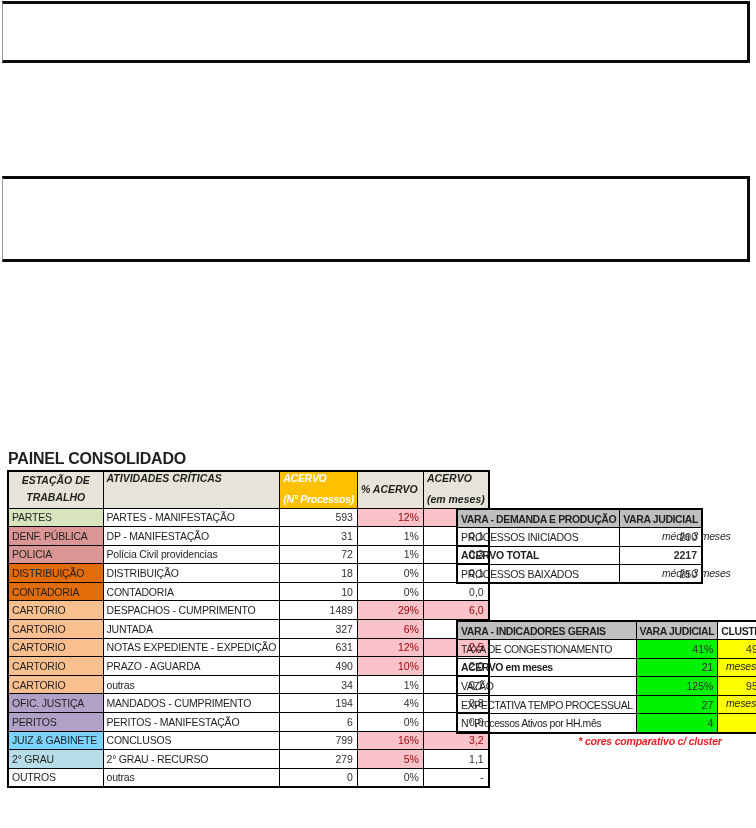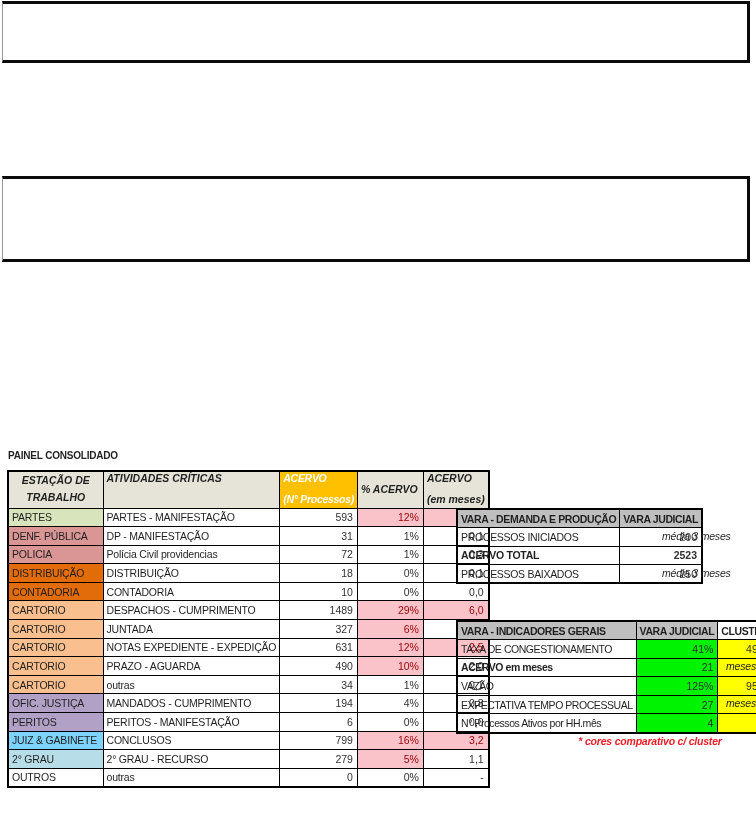--- a/index.html
+++ b/index.html
@@ -1,21 +1,21 @@
 <!DOCTYPE html>
 <html style="--main_header_bg: #e6e4d8; --gold: #ffc000; --hl_bg: #f9c3c9; --hl_text: #9c0006; --gray_header: #bfbfbf; --green: #00f300; --yellow: #ffff00; --note_red: #ee1c25;"><head>
 <meta charset="utf-8">
 <style>
   * { margin:0; padding:0; box-sizing:border-box; }
   html,body { width:756px; height:828px; background:#fff;
     font-family:"Liberation Sans", sans-serif; color:#1f1f1f; position:relative; }
   .frame { position:absolute; background:#fff; border:3px solid #0a0a0a; border-left:1px solid #9a9a9a; }
   #frame-top { left:2px; top:1px; width:748px; height:62px; }
   #frame-mid { left:2px; top:176px; width:748px; height:86px; }
-  #painel-label { position:absolute; left:8px; top:450px; font-size:10px; font-weight:700; letter-spacing:-0.2px; }
+  #painel-label { position:absolute; left:8px; top:450px; font-size:16px; font-weight:700; letter-spacing:-0.2px; }
 
   table { border-collapse:collapse; table-layout:fixed; }
   td, th { border:1px solid #000; font-size:10.5px; padding:0 3px; height:18.6px;
     white-space:nowrap; overflow:hidden; vertical-align:middle; }
   .num { text-align:right; padding-right:4px; color:#303030; }
   .hl { background:var(--hl_bg); color:var(--hl_text) !important; }
   .bold { font-weight:700; }
 
   #main-table { position:absolute; left:7px; top:470px; border:2px solid #000; }
   #main-table th { font-weight:700; background:var(--main_header_bg); text-align:left; }
@@ -210,21 +210,21 @@
       <th>VARA JUDICIAL</th>
     </tr>
   </thead>
   <tbody id="demand-tbody">
       <tr>
     <td class="label">PROCESSOS INICIADOS</td>
     <td class="num">200</td>
   </tr>
       <tr>
     <td class="label bold">ACERVO TOTAL</td>
-    <td class="num bold">2523</td>
+    <td class="num bold">2217</td>
   </tr>
       <tr>
     <td class="label">PROCESSOS BAIXADOS</td>
     <td class="num">250</td>
   </tr>
     </tbody>
 </table>
 
 <div class="annot" style="left:662px; top:527px;">média 3 meses</div>
 <div class="annot" style="left:662px; top:564px;">média 3 meses</div>

